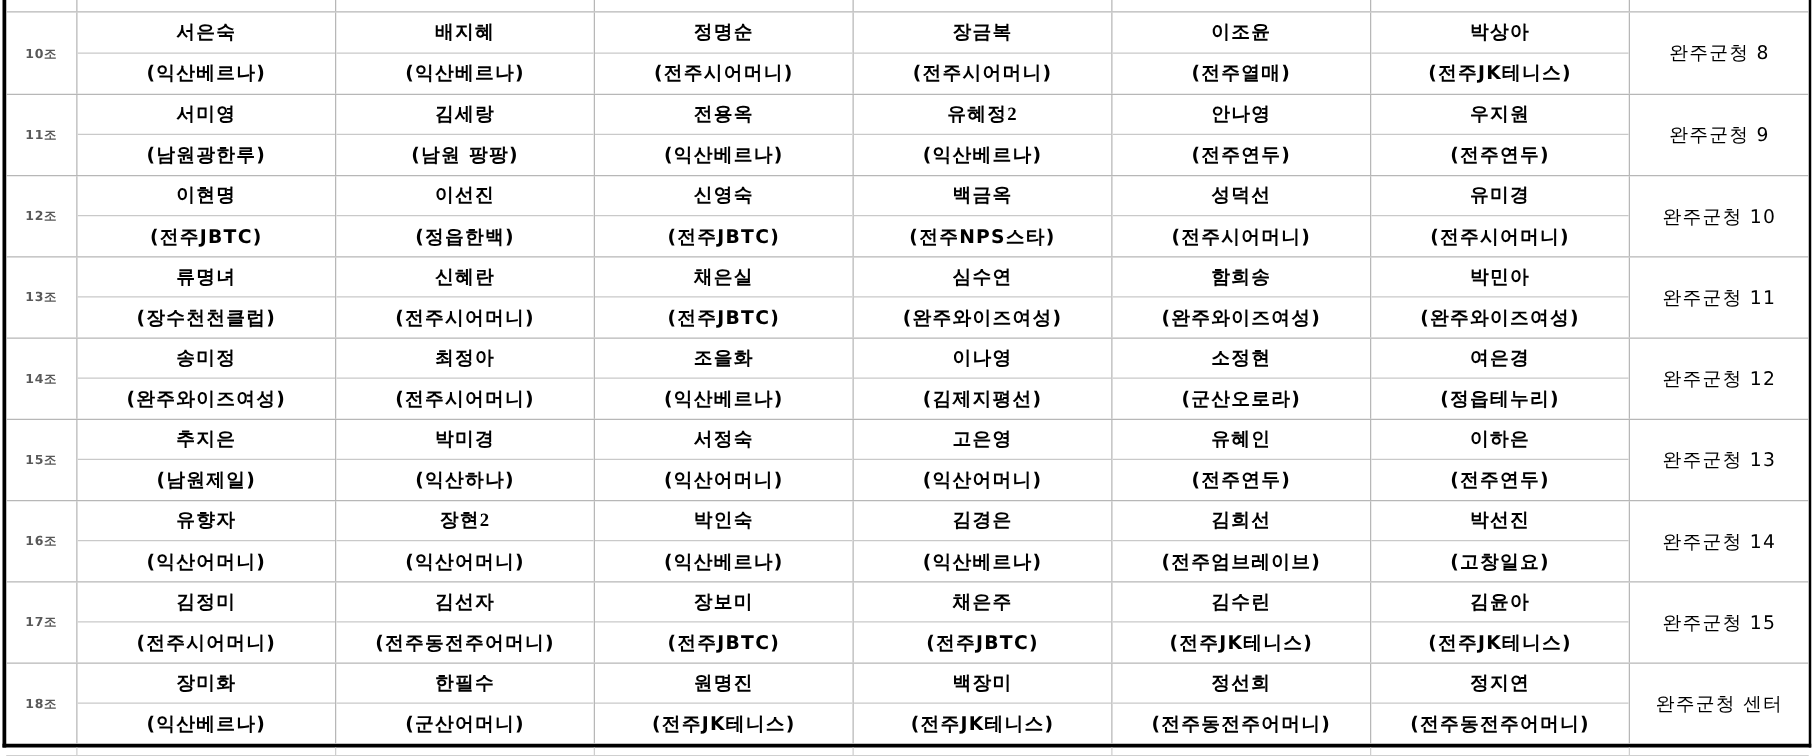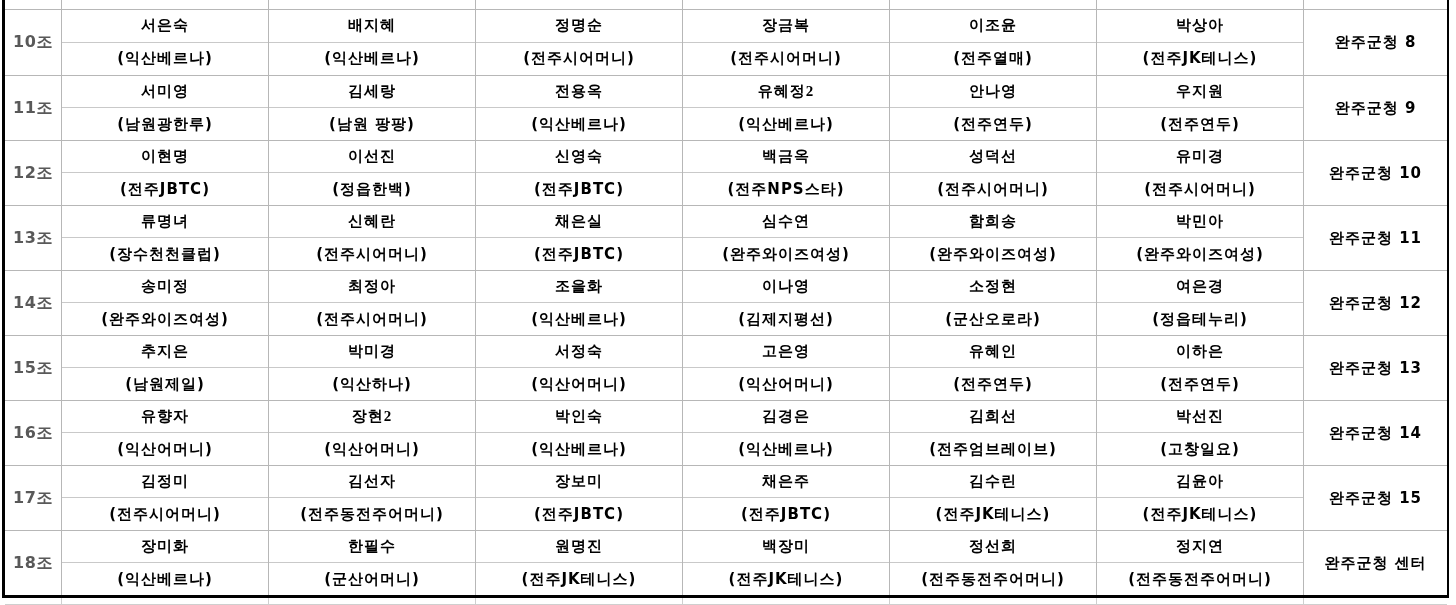--- a/index.html
+++ b/index.html
@@ -48,21 +48,21 @@
     box-sizing: border-box;
     overflow: hidden;
   }
   .cell:last-child { border-right: none; }
 
   .group-cell {
     display: flex;
     align-items: center;
     justify-content: center;
     font-weight: bold;
-    font-size: 16px;
+    font-size: 10px;
     color: #595959;
     letter-spacing: 0.5px;
   }
   .player-cell {
     display: grid;
     grid-template-rows: 1fr 1fr;
   }
   .pname, .pclub {
     display: flex;
     align-items: center;
@@ -71,21 +71,21 @@
     font-size: 15px;
     color: #000000;
     letter-spacing: 1px;
     white-space: nowrap;
   }
   .pname { border-bottom: 1px solid #c9c9c9; box-sizing: border-box; font-family: Liberation Serif, serif; }
   .venue-cell {
     display: flex;
     align-items: center;
     justify-content: center;
-    font-weight: bold;
+    font-weight: normal;
     font-size: 15px;
     color: #000000;
     letter-spacing: 1px;
     white-space: nowrap;
   }
 
   
   .bottom-sliver {
     margin-left: 3px;
     width: 1442px;

